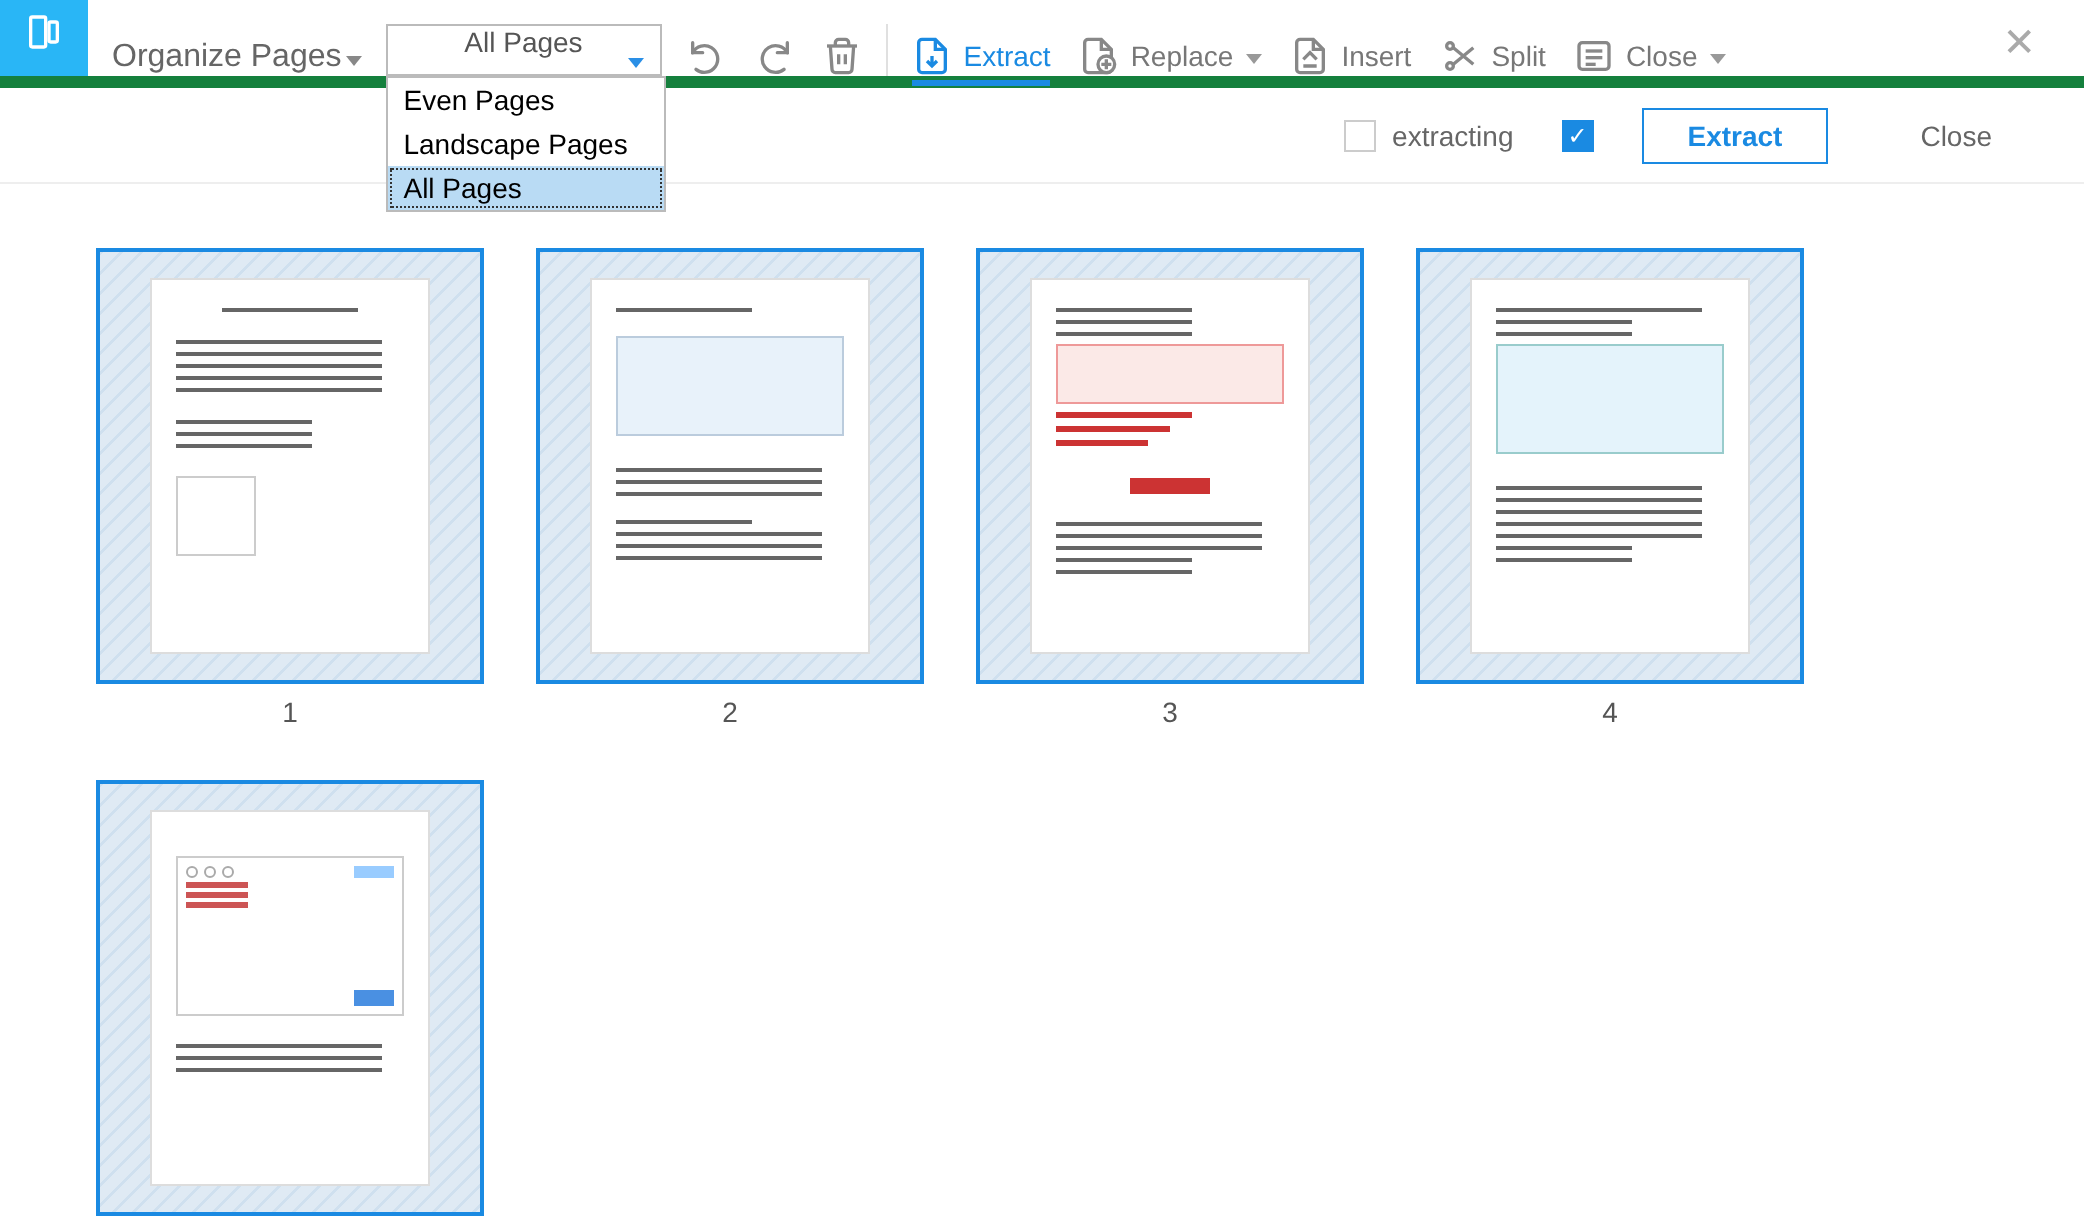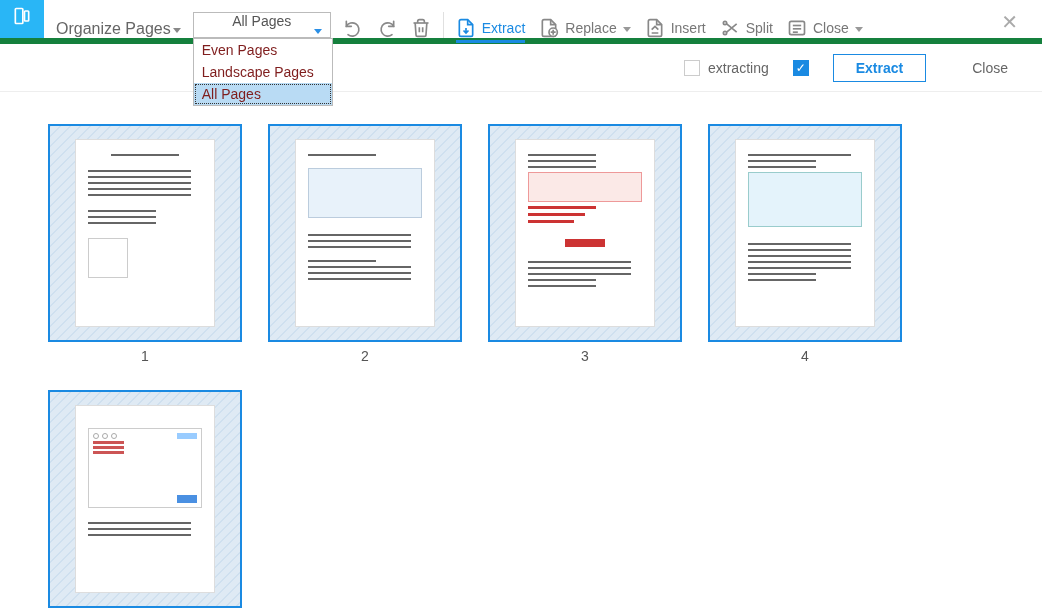--- a/index.html
+++ b/index.html
@@ -7,33 +7,33 @@
 
 .toolbar { display: flex; align-items: flex-end; height: 44px; border-bottom: 6px solid #15803d; padding-right: 16px; }
 .app-icon { width: 44px; height: 44px; background: #29b6f6; display: flex; align-items: center; justify-content: center; color: #fff; }
 .title-wrap { display: flex; align-items: center; gap: 2px; padding: 0 12px; color: #666; font-size: 16px; }
 .caret-down { width: 0; height: 0; border-left: 4px solid transparent; border-right: 4px solid transparent; border-top: 5px solid #888; margin-top: 2px; }
 
 .page-select { position: relative; display: flex; align-items: center; border: 1px solid #bbb; height: 26px; width: 138px; padding: 0 8px; color: #555; cursor: pointer; flex-direction: column; }
 .page-select .caret { margin-left: auto; width:0; height:0; border-left:4px solid transparent; border-right:4px solid transparent; border-top:5px solid #2a8fe6; }
 
 .dropdown { position: absolute; top: 25px; left: -1px; width: 140px; background: #fff; border: 1px solid #bbb; z-index: 20; }
-.dropdown-item { padding: 3px 8px; cursor: pointer; color: #7f1d1d; }
+.dropdown-item { padding: 3px 8px; cursor: pointer; color: #000000; }
 .dropdown-item.selected { background: #b9dbf4; outline: 1px dotted #333; outline-offset: -2px; }
 
 .tb-group { display: flex; align-items: center; gap: 14px; padding: 0 12px; }
 .sep { width: 1px; height: 26px; background: #e0e0e0; }
 .tb-btn { display: flex; align-items: center; gap: 6px; color: #777; cursor: pointer; }
 .tb-btn.primary { color: #1a8ae2; border-bottom: 3px solid #1a8ae2; padding-bottom: 2px; margin-bottom: -5px; }
 .icon { width: 20px; height: 20px; display: inline-block; }
 .tb-btn .caret-down { border-top-color: #999; }
 .spacer { flex: 1; }
 .close-x { font-size: 20px; color: #aaa; cursor: pointer; padding: 4px 8px; font-weight: 300; }
 
-.subbar { display: flex; align-items: center; height: 48px; padding: 0 12px; gap: 24px; border-bottom: 1px solid #eee; }
+.subbar { display: flex; align-items: center; height: 48px; padding: 0 24px; gap: 24px; border-bottom: 1px solid #eee; }
 .checkbox { display: flex; align-items: center; gap: 8px; color: #666; }
 .cb-box { width: 16px; height: 16px; border: 1px solid #ccc; display: inline-flex; align-items: center; justify-content: center; font-size: 12px; color: #fff; }
 .cb-box.checked { background: #1a8ae2; border-color: #1a8ae2; }
 .btn { border: 1px solid #ccc; padding: 5px 22px; cursor: pointer; color: #666; }
 .btn.primary { color: #1a8ae2; border-color: #1a8ae2; font-weight: 600; }
 .btn.flat { border: none; text-align: right; }
 
 .grid { padding: 32px 48px; display: flex; flex-wrap: wrap; gap: 26px 26px; }
 .thumb-wrap { width: 194px; display: flex; flex-direction: column; align-items: center; gap: 6px; }
 .thumb { width: 194px; height: 218px; border: 2px solid #1a8ae2; display: flex; align-items: center; justify-content: center;

